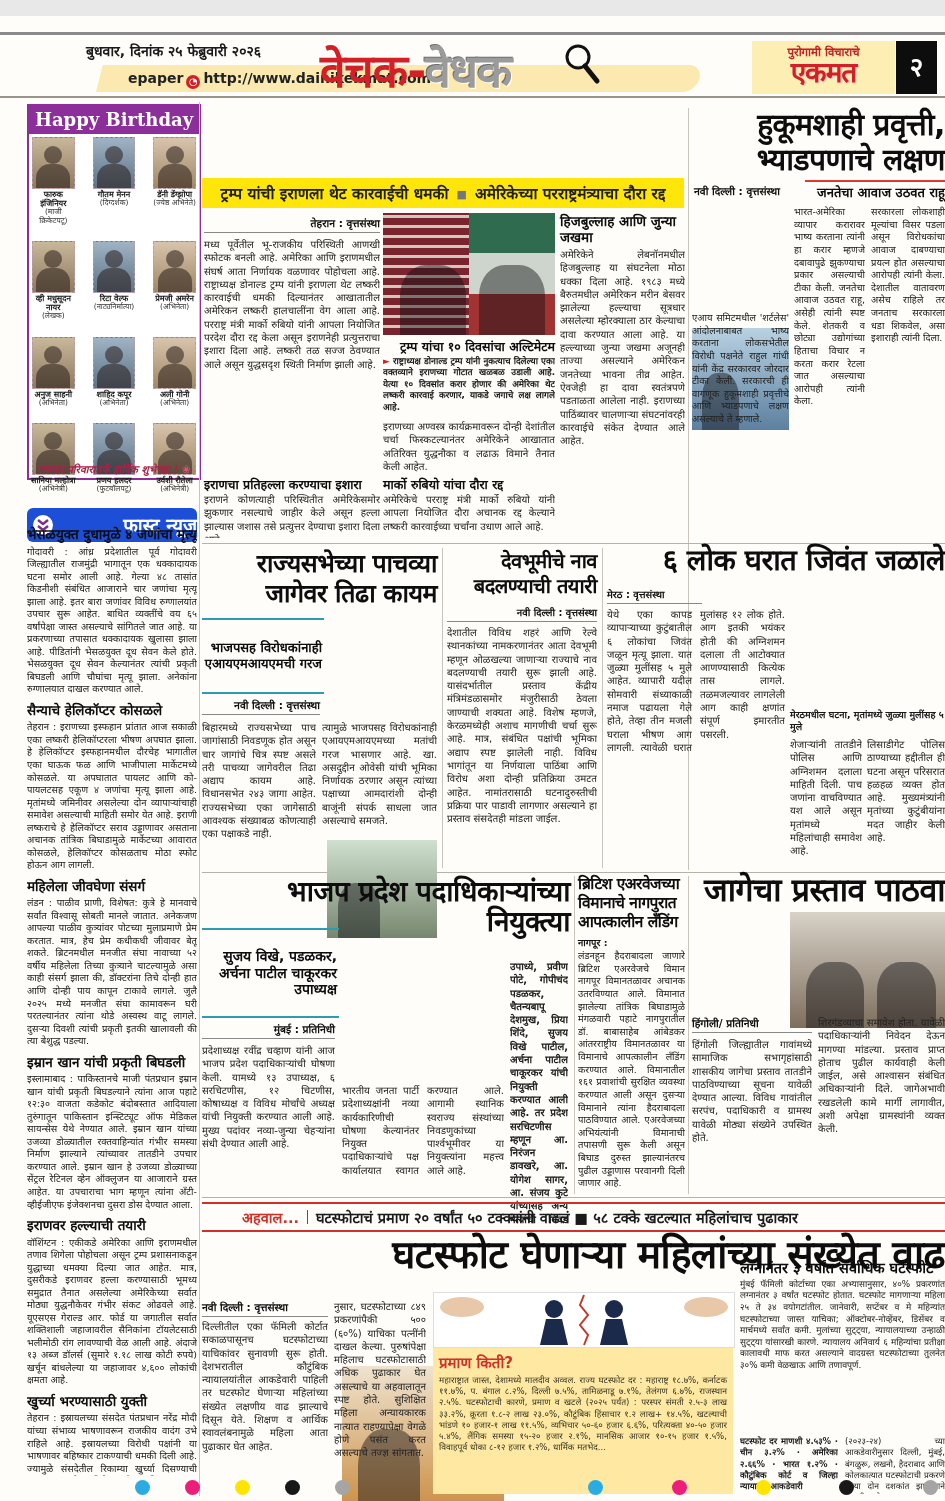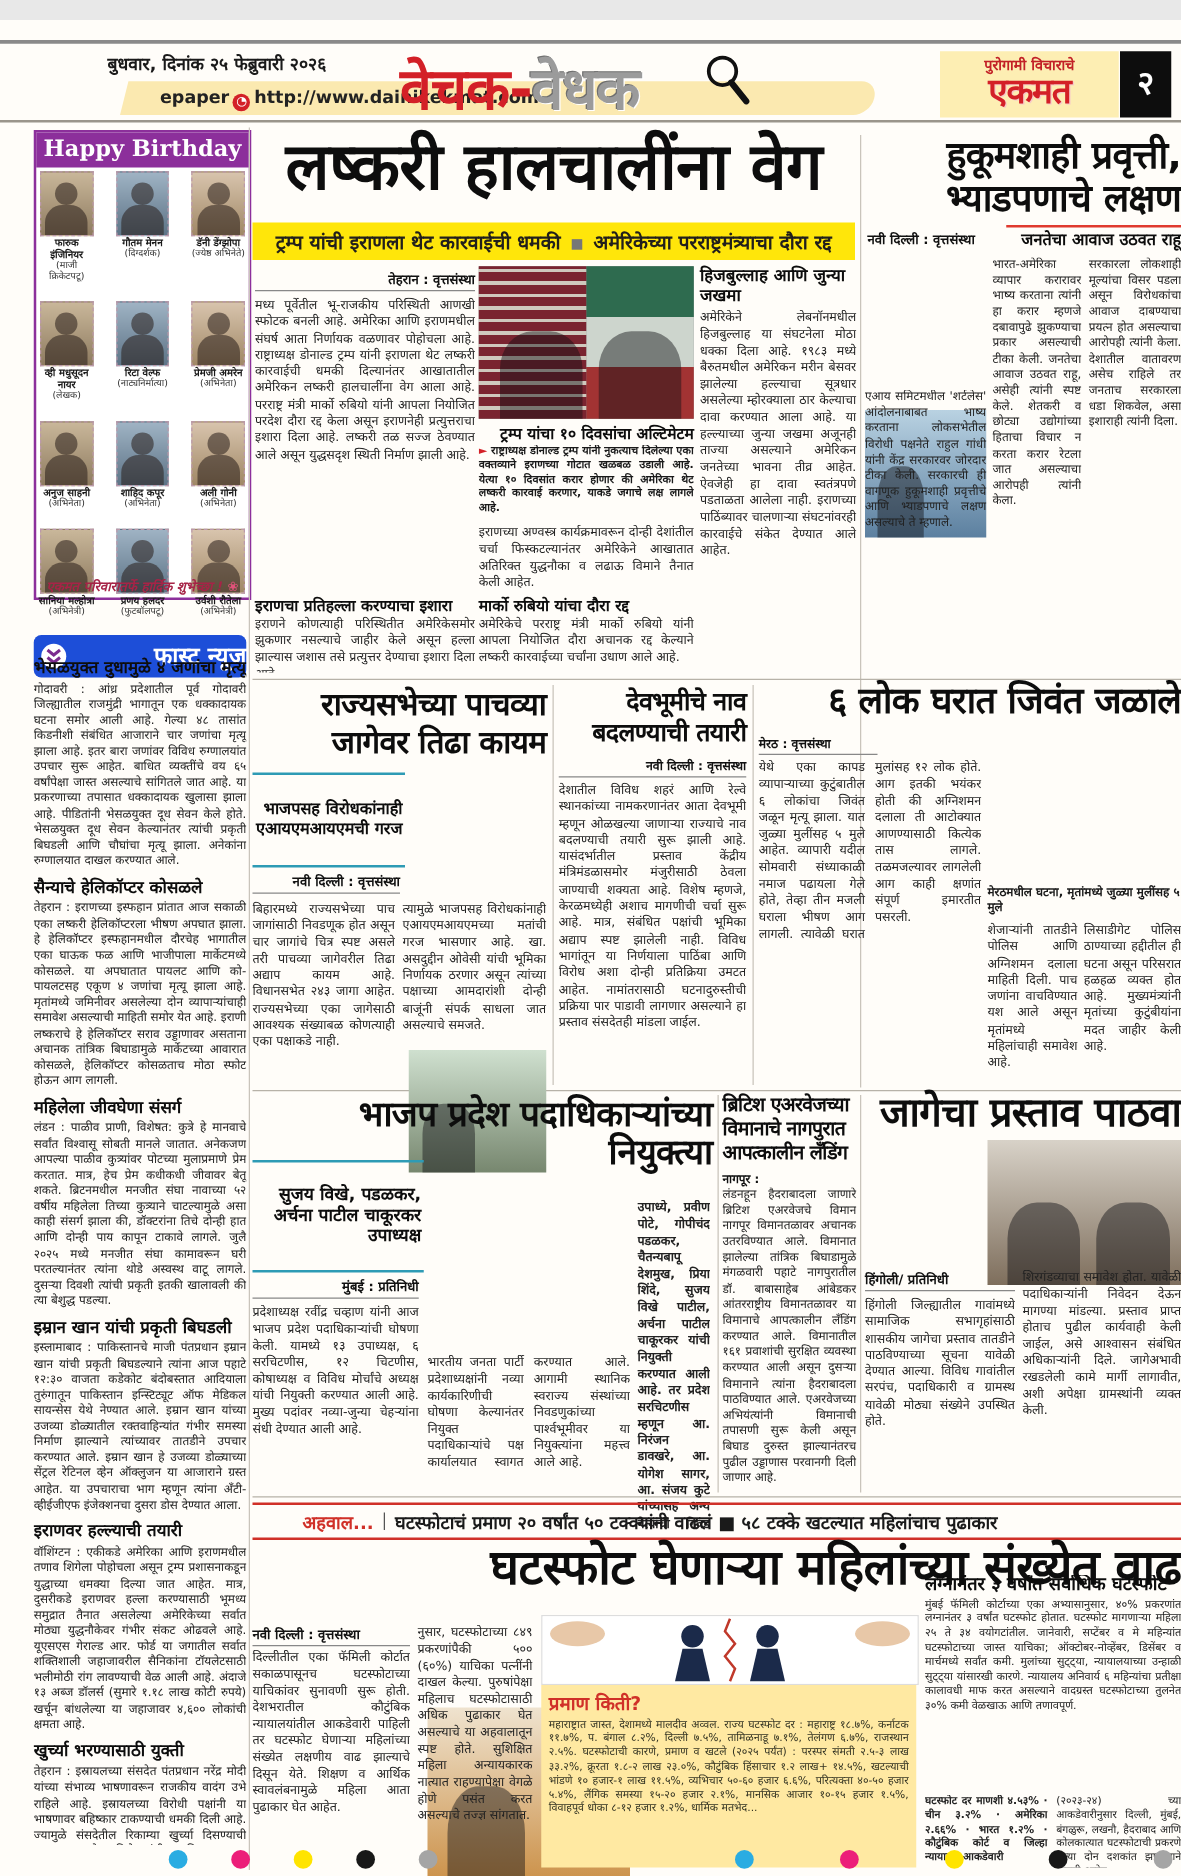--- a/index.html
+++ b/index.html
@@ -230,21 +230,20 @@
   <div class="vrule" style="left:688px;top:92px;height:762px;"></div>
   <div class="hrule" style="left:202px;top:527px;width:743px;"></div>
   <div class="hrule" style="left:202px;top:856px;width:743px;"></div>
   <div class="hrule" style="left:202px;top:1181px;width:743px;"></div>
   <div class="vrule" style="left:442px;top:532px;height:320px;"></div>
   <div class="vrule" style="left:602px;top:532px;height:320px;"></div>
   <div class="vrule" style="left:574px;top:860px;height:318px;"></div>
   <div class="vrule" style="left:688px;top:860px;height:318px;"></div>
 
   <div>
-    <div class="abs hl lead-hl">लष्करी हालचालींना वेग</div>
     <div class="abs lead-strip">
       <span>ट्रम्प यांची इराणला थेट कारवाईची धमकी</span>
       <span class="sq"></span>
       <span>अमेरिकेच्या परराष्ट्रमंत्र्याचा दौरा रद्द</span>
     </div>
     <div class="abs byline under center" style="left:204px;top:200px;width:176px;">तेहरान : वृत्तसंस्था</div>
     <div class="abs body-txt" style="left:204px;top:222px;width:176px;height:236px;">मध्य पूर्वेतील भू-राजकीय परिस्थिती आणखी स्फोटक बनली आहे. अमेरिका आणि इराणमधील संघर्ष आता निर्णायक वळणावर पोहोचला आहे. राष्ट्राध्यक्ष डोनाल्ड ट्रम्प यांनी इराणला थेट लष्करी कारवाईची धमकी दिल्यानंतर आखातातील अमेरिकन लष्करी हालचालींना वेग आला आहे. परराष्ट्र मंत्री मार्को रुबियो यांनी आपला नियोजित परदेश दौरा रद्द केला असून इराणनेही प्रत्युत्तराचा इशारा दिला आहे. लष्करी तळ सज्ज ठेवण्यात आले असून युद्धसदृश स्थिती निर्माण झाली आहे.</div>
     <div class="abs subhead" style="left:204px;top:461px;width:176px;">इराणचा प्रतिहल्ला करण्याचा इशारा</div>
     <div class="abs body-txt" style="left:204px;top:477px;width:176px;height:45px;">इराणने कोणत्याही परिस्थितीत अमेरिकेसमोर झुकणार नसल्याचे जाहीर केले असून हल्ला झाल्यास जशास तसे प्रत्युत्तर देण्याचा इशारा दिला आहे.</div>
 

